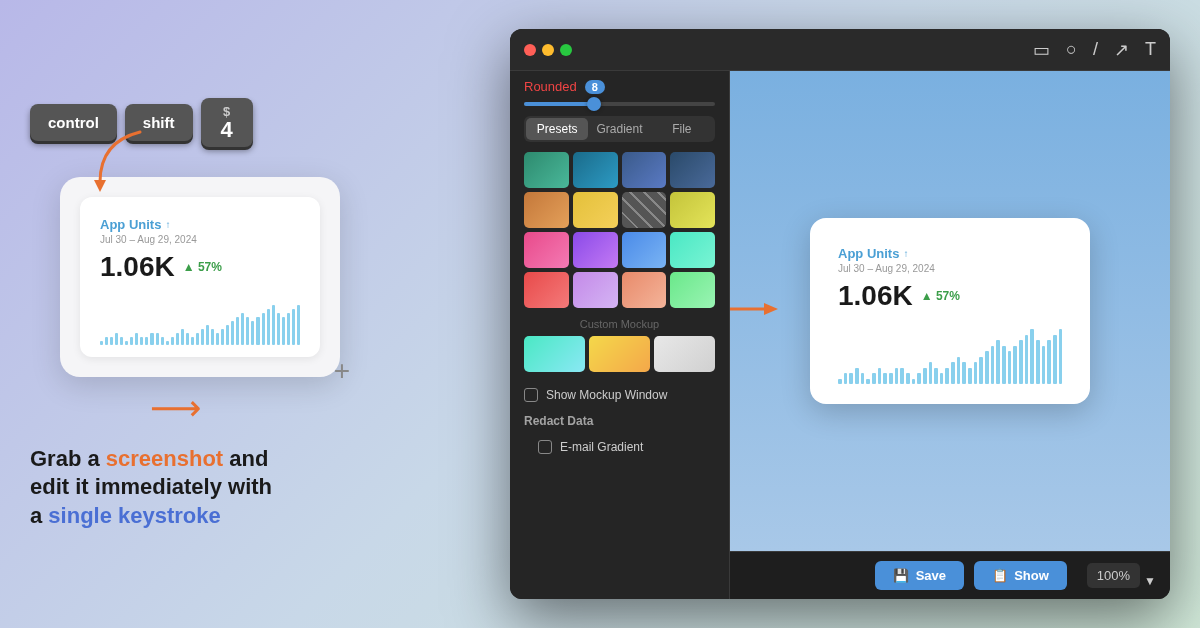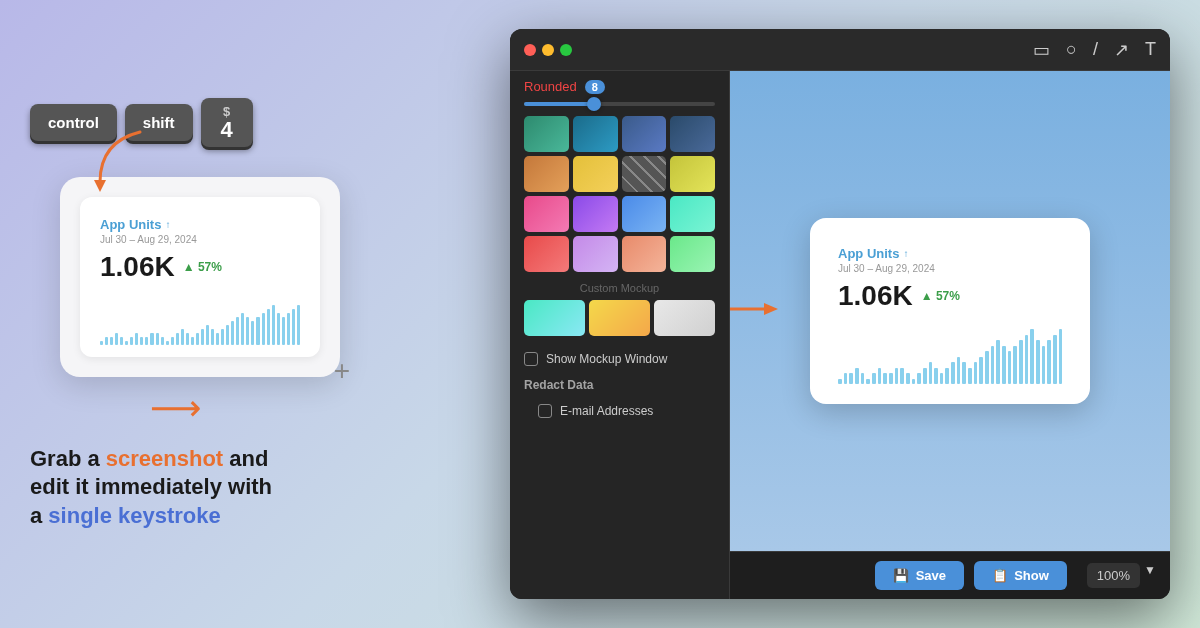--- a/index.html
+++ b/index.html
@@ -406,21 +406,21 @@
     .btn-save {
       background: #4a90d9;
       color: #fff;
     }
     .btn-copy {
       background: #4a90d9;
       color: #fff;
     }
     .zoom-control {
       display: flex;
-      align-items: flex-start;
+      align-items: flex-end;
       gap: 4px;
       margin-left: 10px;
     }
     .zoom-value {
       color: #ccc;
       font-size: 13px;
       background: #333;
       padding: 5px 10px;
       border-radius: 5px;
     }
@@ -547,20 +547,25 @@
         <span class="rounded-badge">8</span>
       </div>
       <div class="rounded-slider">
         <div class="slider-track">
           <div class="slider-fill"></div>
           <div class="slider-thumb"></div>
         </div>
       </div>
 
 
+      <div class="tab-row">
+        <div class="tab-btn active">Presets</div>
+        <div class="tab-btn">Gradient</div>
+        <div class="tab-btn">File</div>
+      </div>
 
       <div class="preset-grid">
         <div class="preset-item nature1"></div>
         <div class="preset-item nature2"></div>
         <div class="preset-item nature3"></div>
         <div class="preset-item nature4"></div>
         <div class="preset-item desert1"></div>
         <div class="preset-item desert2"></div>
         <div class="preset-item geo1"></div>
         <div class="preset-item geo2"></div>
@@ -583,21 +588,21 @@
 
       <div class="checkbox-row">
         <div class="checkbox"></div>
         <span class="checkbox-label">Show Mockup Window</span>
       </div>
 
       <div class="redact-section">
         <div class="redact-title">Redact Data</div>
         <div class="checkbox-row">
           <div class="checkbox"></div>
-          <span class="checkbox-label">E-mail Addresses</span>
+          <span class="checkbox-label">E-mail Gradient</span>
         </div>
       </div>
     </div>
 
     <div style="display:flex;flex-direction:column;flex:1;overflow:hidden;">
       <div class="content-area">
 
         <div style="position:absolute;left:-10px;top:50%;transform:translateY(-50%);">
           <svg width="60" height="30">
             <path d="M 0 15 L 50 15" stroke="#e87030" stroke-width="3" fill="none" stroke-linecap="round"></path>

